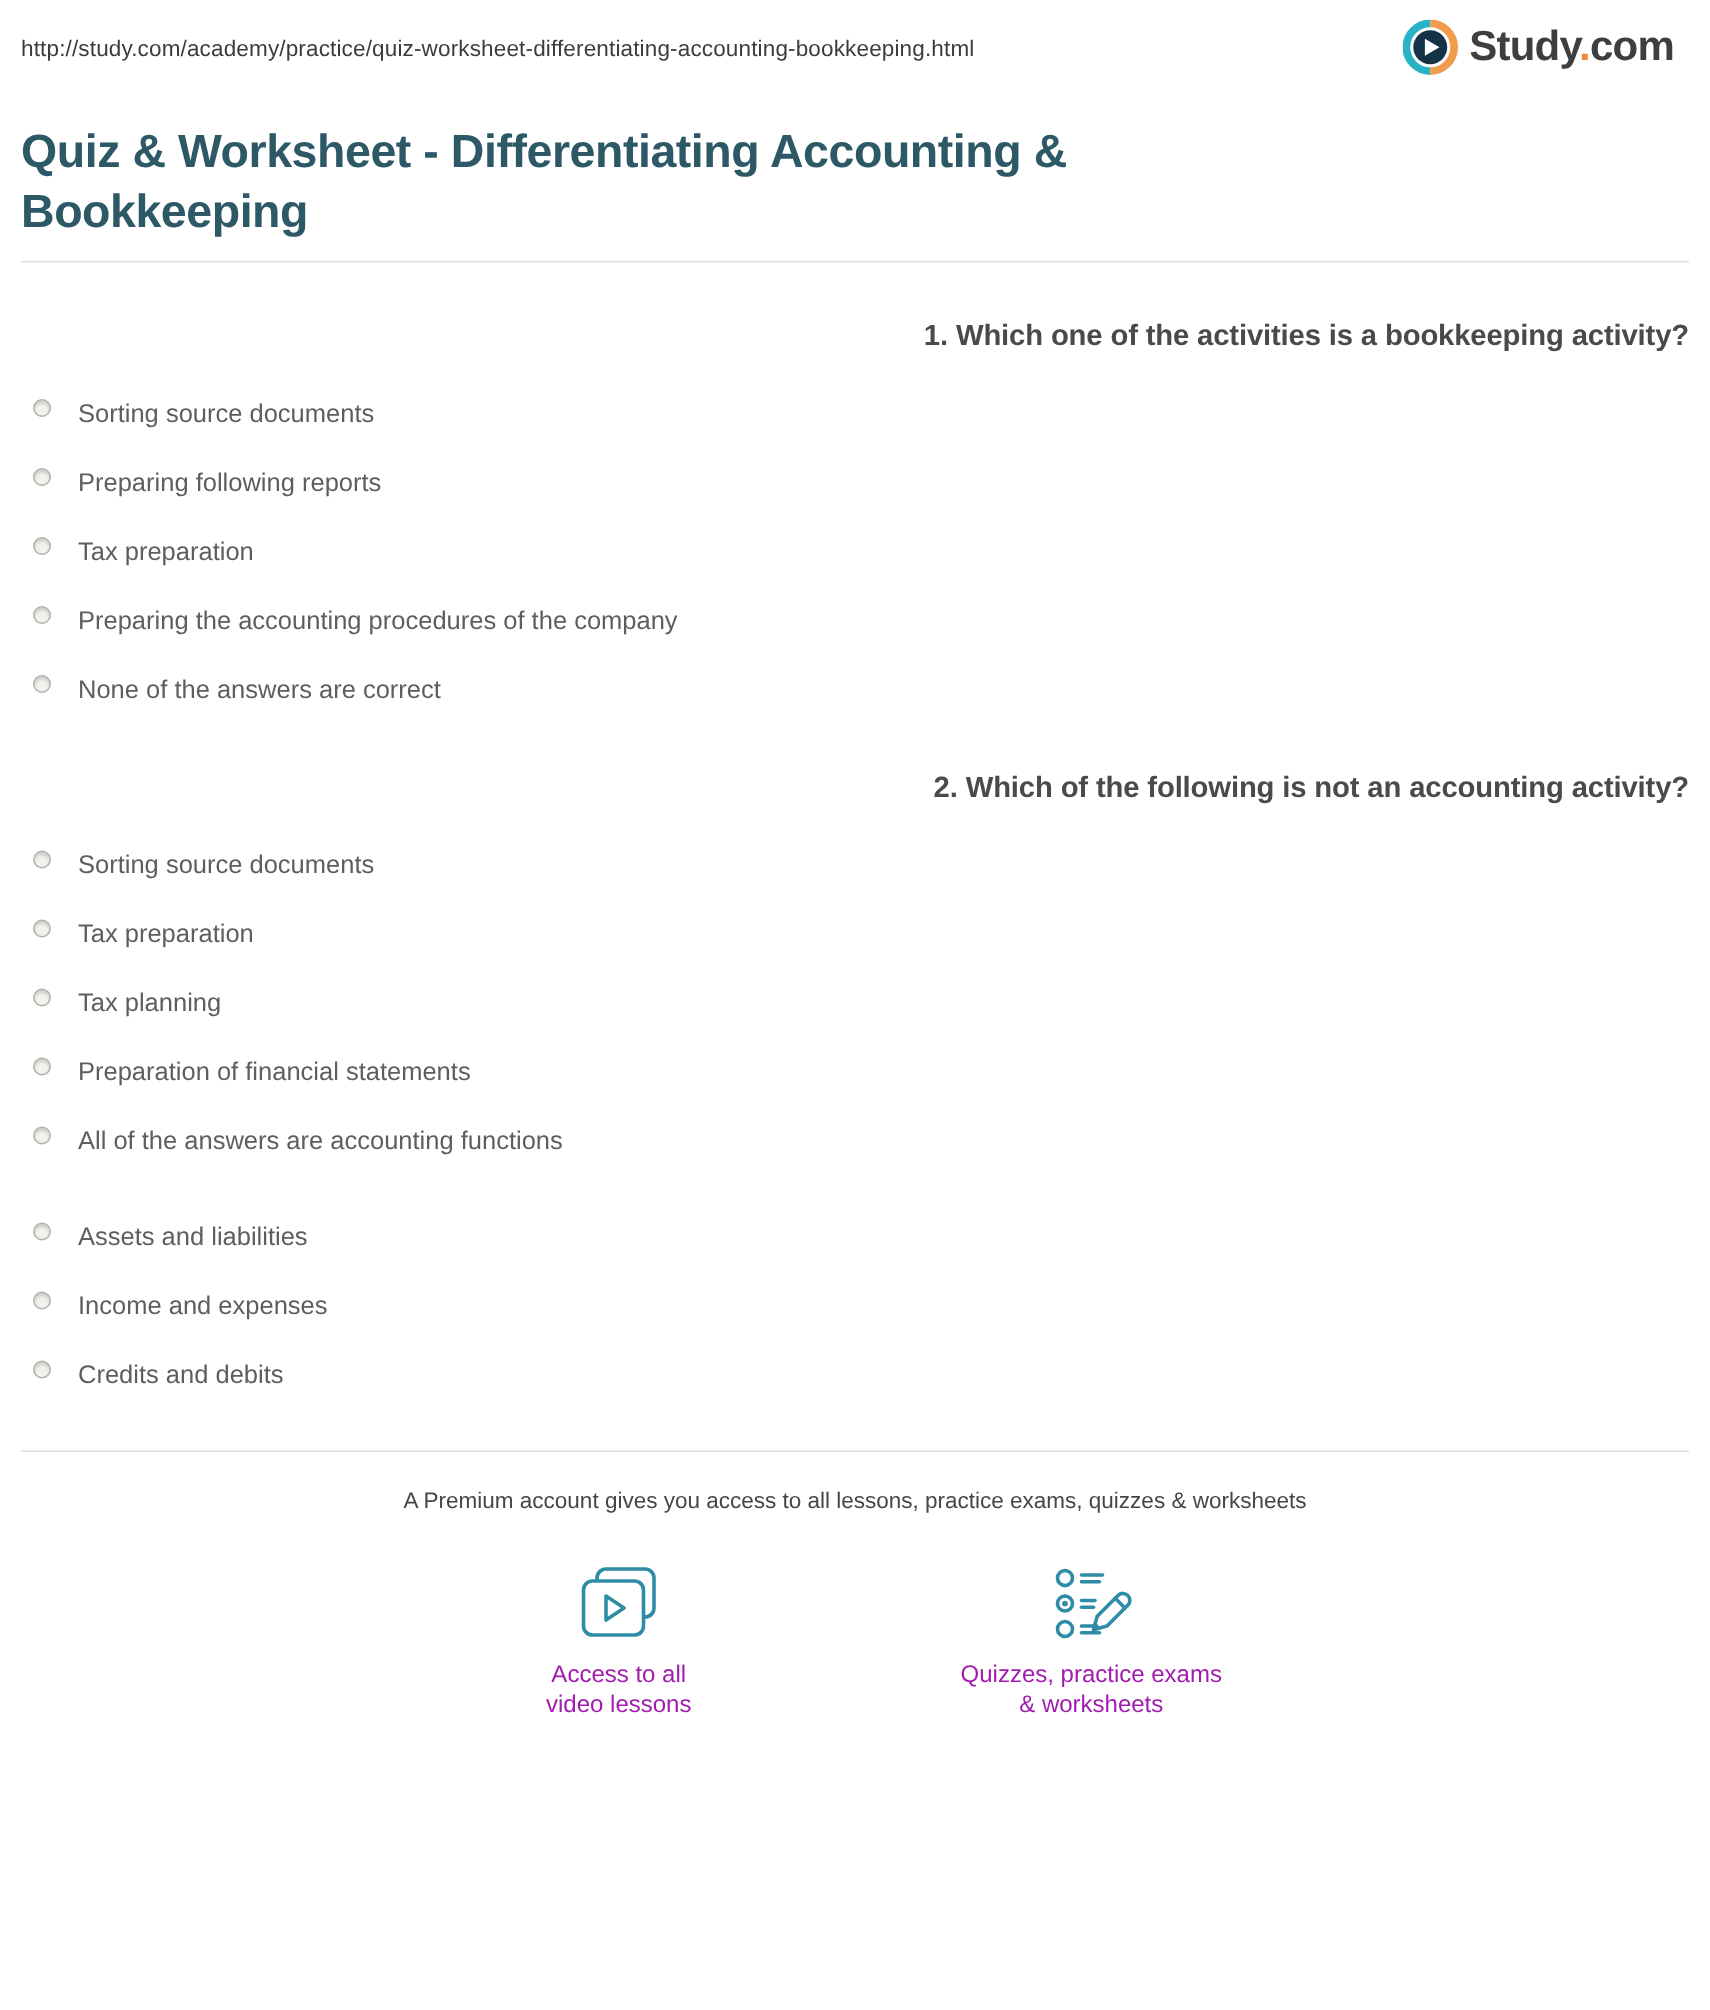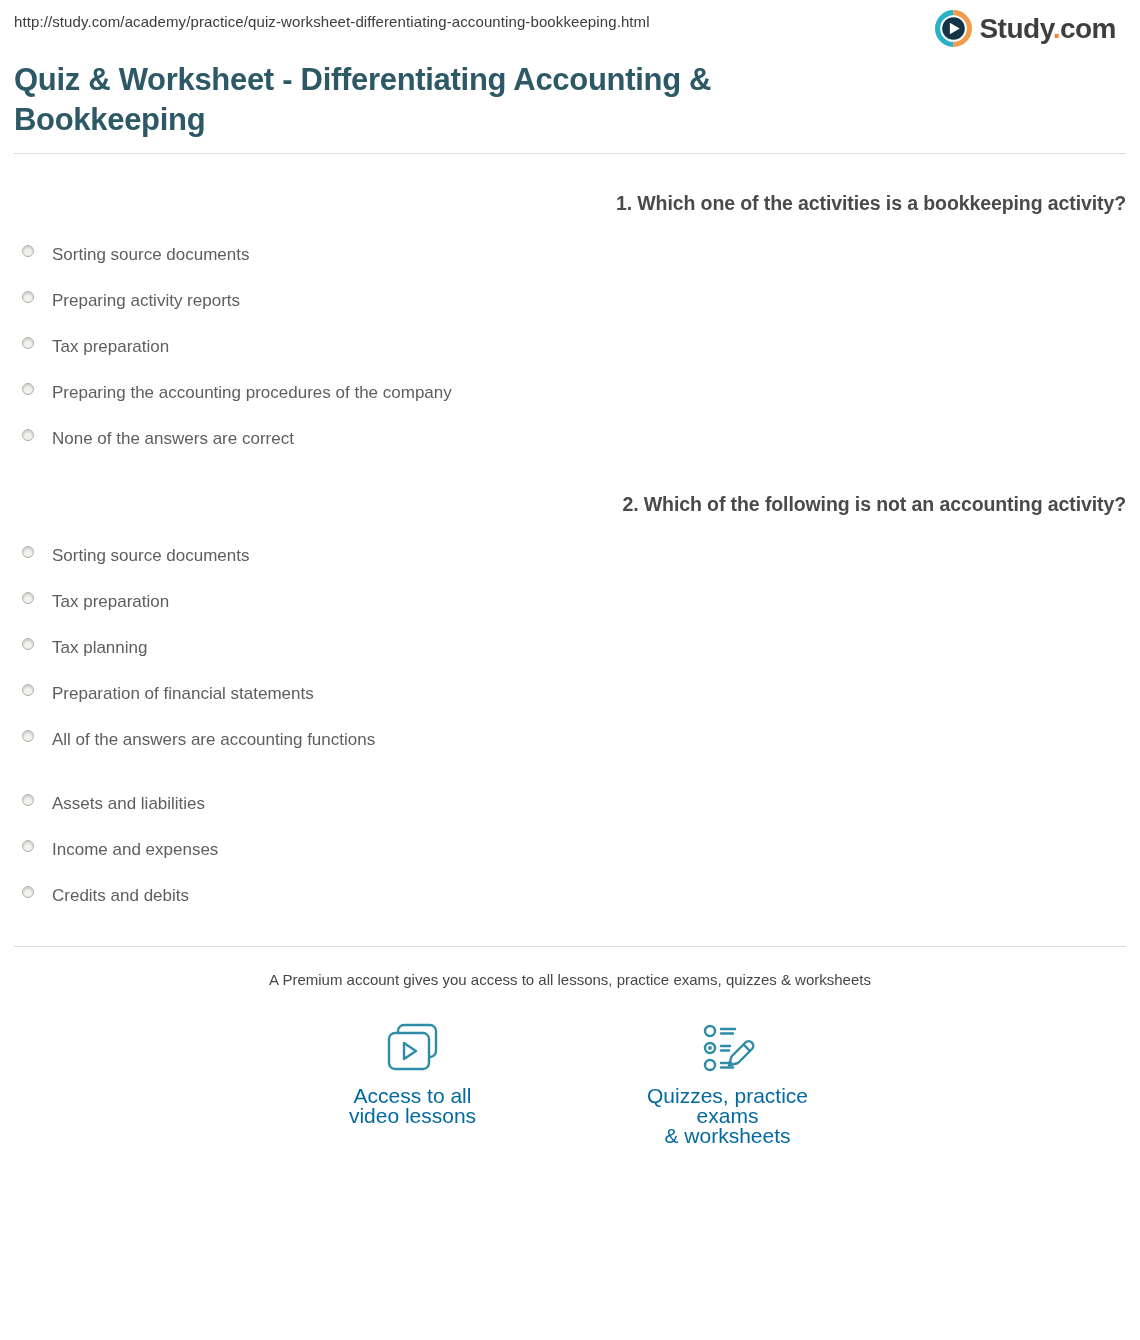--- a/index.html
+++ b/index.html
@@ -10,21 +10,21 @@
     font-family: "Liberation Sans", sans-serif;
     color: #444;
     overflow: hidden;
   }
   .page { padding: 0 14px; }
 
   
   .header {
     display: flex;
     justify-content: space-between;
-    align-items: flex-start;
+    align-items: center;
     padding-top: 10px;
     height: 52px;
   }
   .url-text {
     font-size: 15px;
     color: #3c3c3c;
     padding-top: 3px;
     letter-spacing: 0.1px;
   }
   .logo {
@@ -37,21 +37,21 @@
   .logo-text {
     font-size: 28px;
     font-weight: 700;
     color: #3e3e3e;
     letter-spacing: -0.5px;
   }
   .logo-text .dot { color: #ef8a3b; }
 
   
   h1.page-title {
-    margin-top: 8px;
+    margin-top: 29px;
     font-size: 31px;
     line-height: 40px;
     font-weight: 700;
     letter-spacing: -0.3px;
     color: #2d5966;
     max-width: 760px;
   }
   .divider {
     border: none;
     border-top: 1px solid #ddd;
@@ -114,23 +114,23 @@
   }
   .feature {
     width: 220px;
     display: flex;
     flex-direction: column;
     align-items: center;
   }
   .feature-icon { height: 52px; display: flex; align-items: center; }
   .feature-label {
     margin-top: 12px;
-    font-size: 21px;
+    font-size: 16px;
     line-height: 20px;
-    color: #0369a1;
+    color: #a21caf;
     text-align: center;
   }
 
   svg { display: block; }
 </style>
 </head>
 <body>
 
 <div class="page">
 
@@ -154,21 +154,21 @@
 
   <div class="question">
     <div class="question-heading">1. Which one of the activities is a bookkeeping activity?</div>
     <div class="options">
       <div class="option">
         <span class="radio"></span>
         <span class="option-label">Sorting source documents</span>
       </div>
       <div class="option">
         <span class="radio"></span>
-        <span class="option-label">Preparing activity reports</span>
+        <span class="option-label">Preparing following reports</span>
       </div>
       <div class="option">
         <span class="radio"></span>
         <span class="option-label">Tax preparation</span>
       </div>
       <div class="option">
         <span class="radio"></span>
         <span class="option-label">Preparing the accounting procedures of the company</span>
       </div>
       <div class="option">

